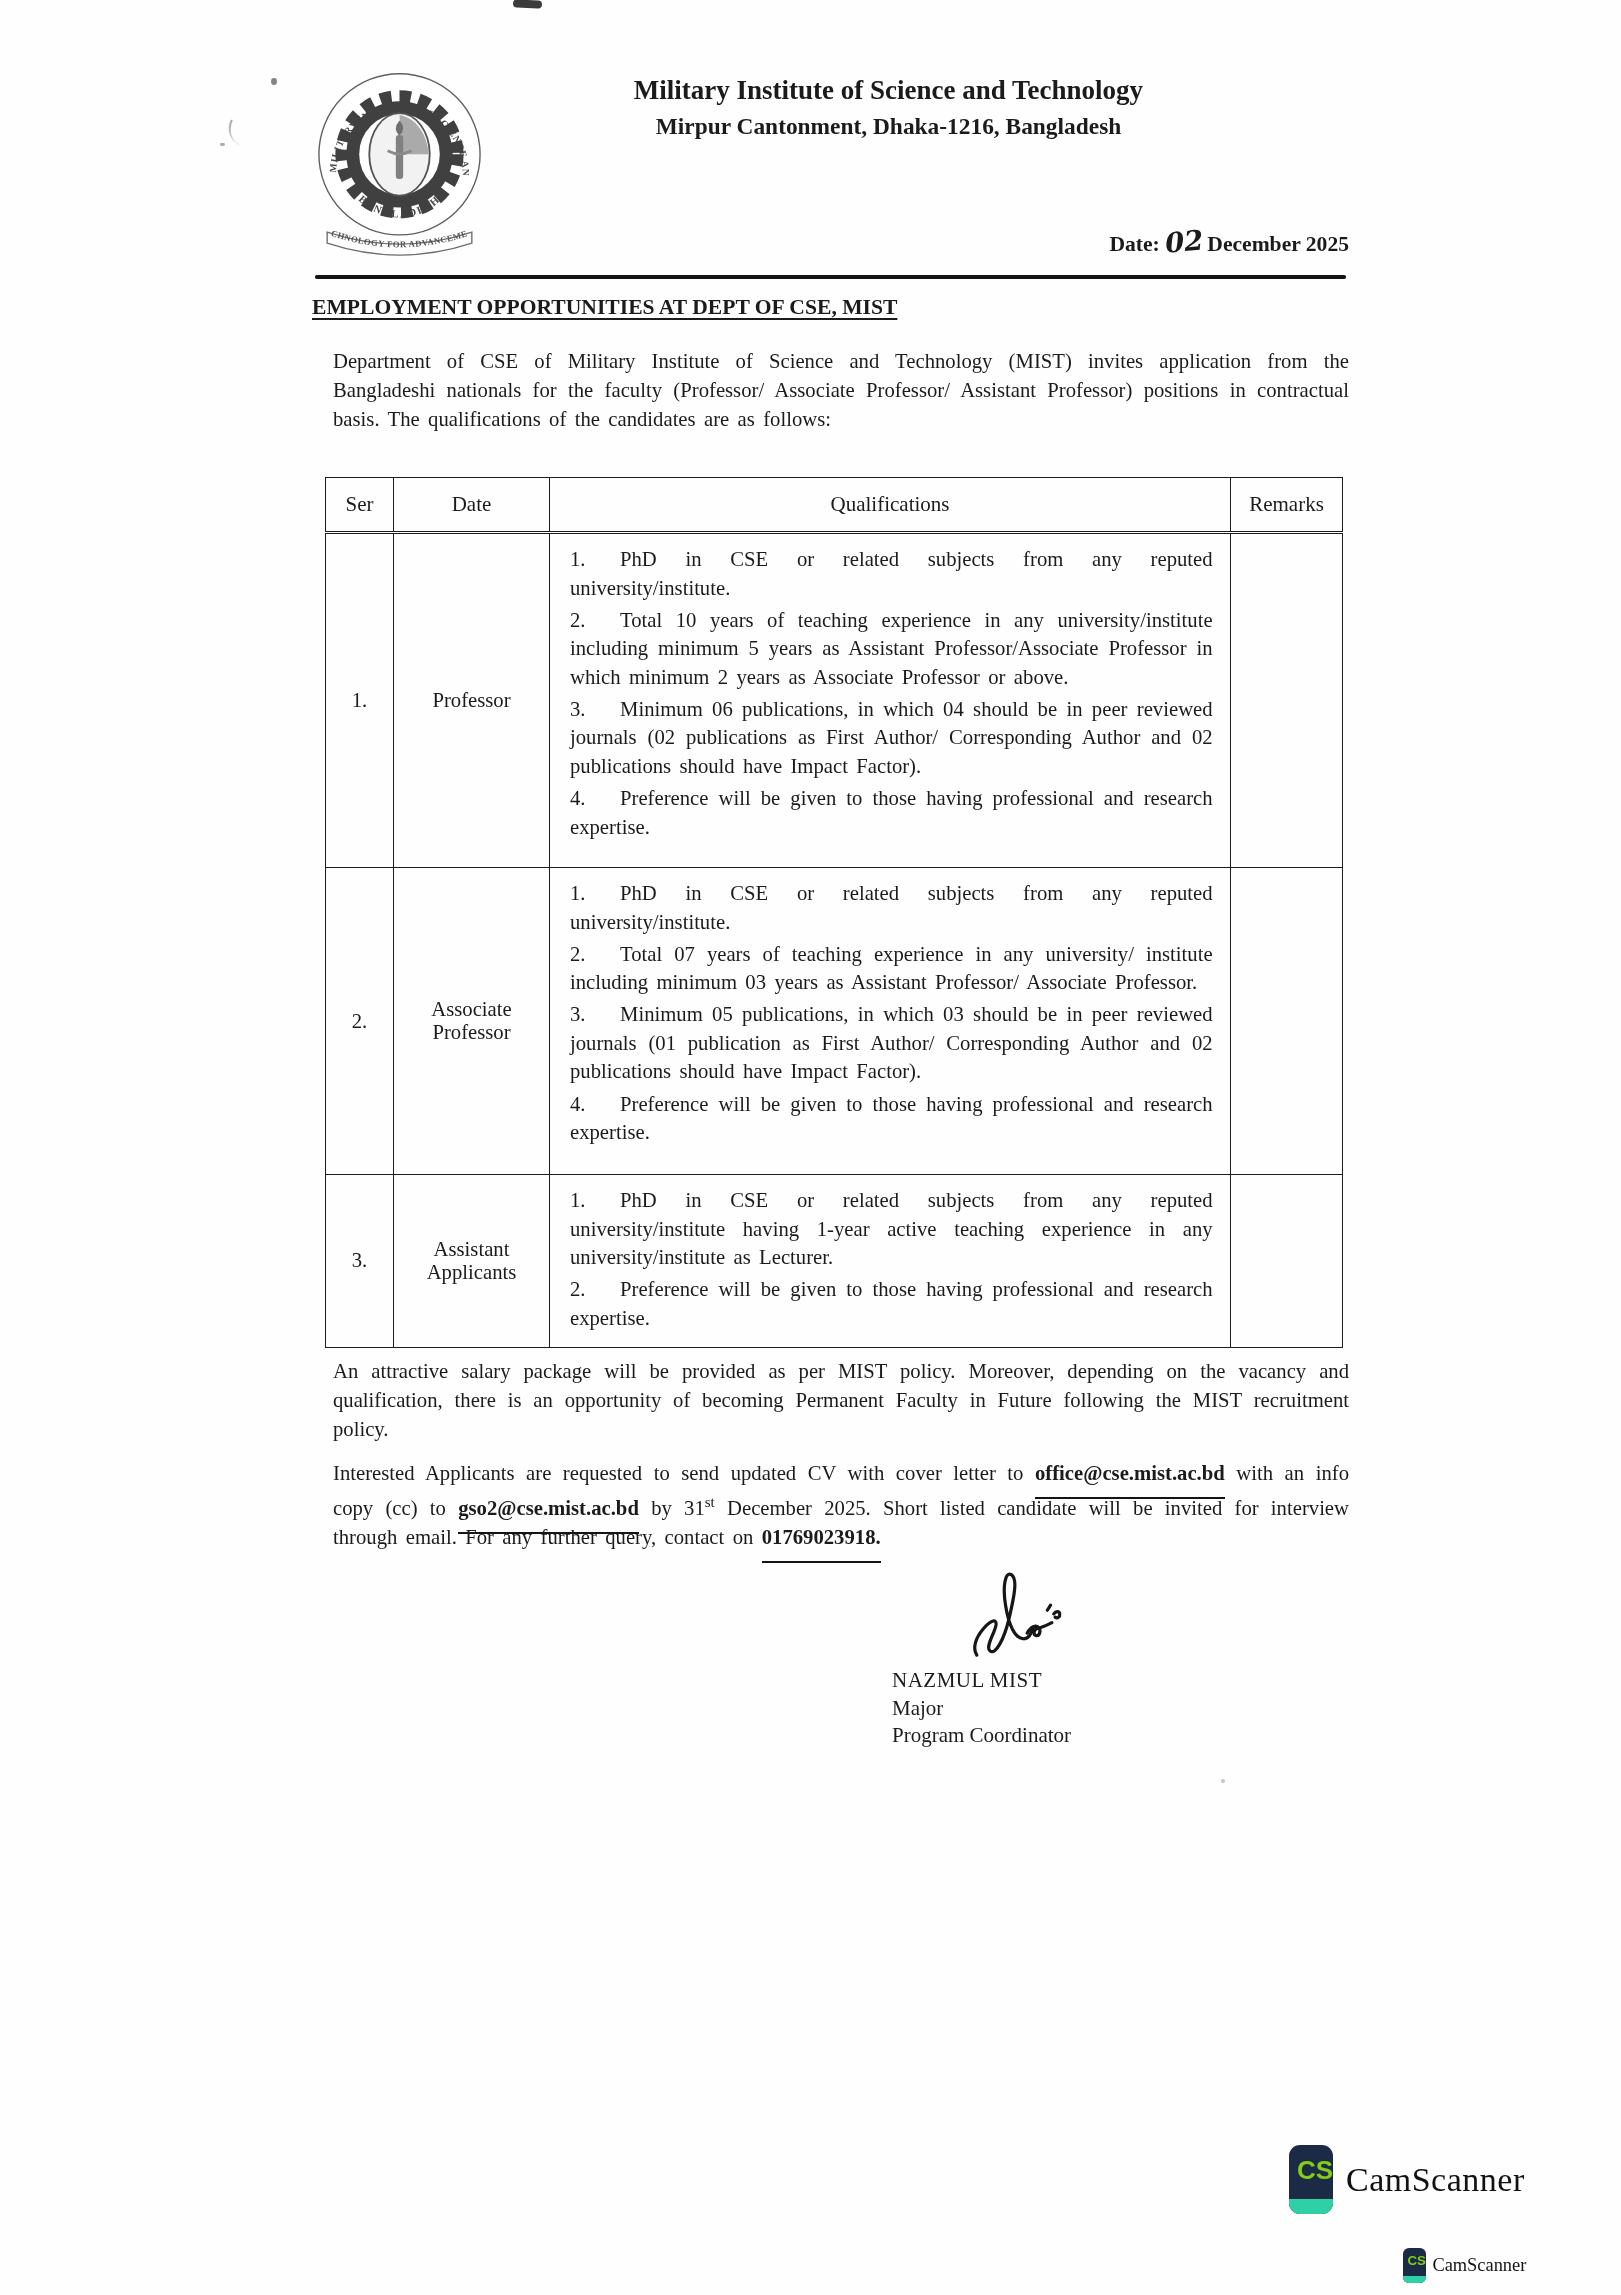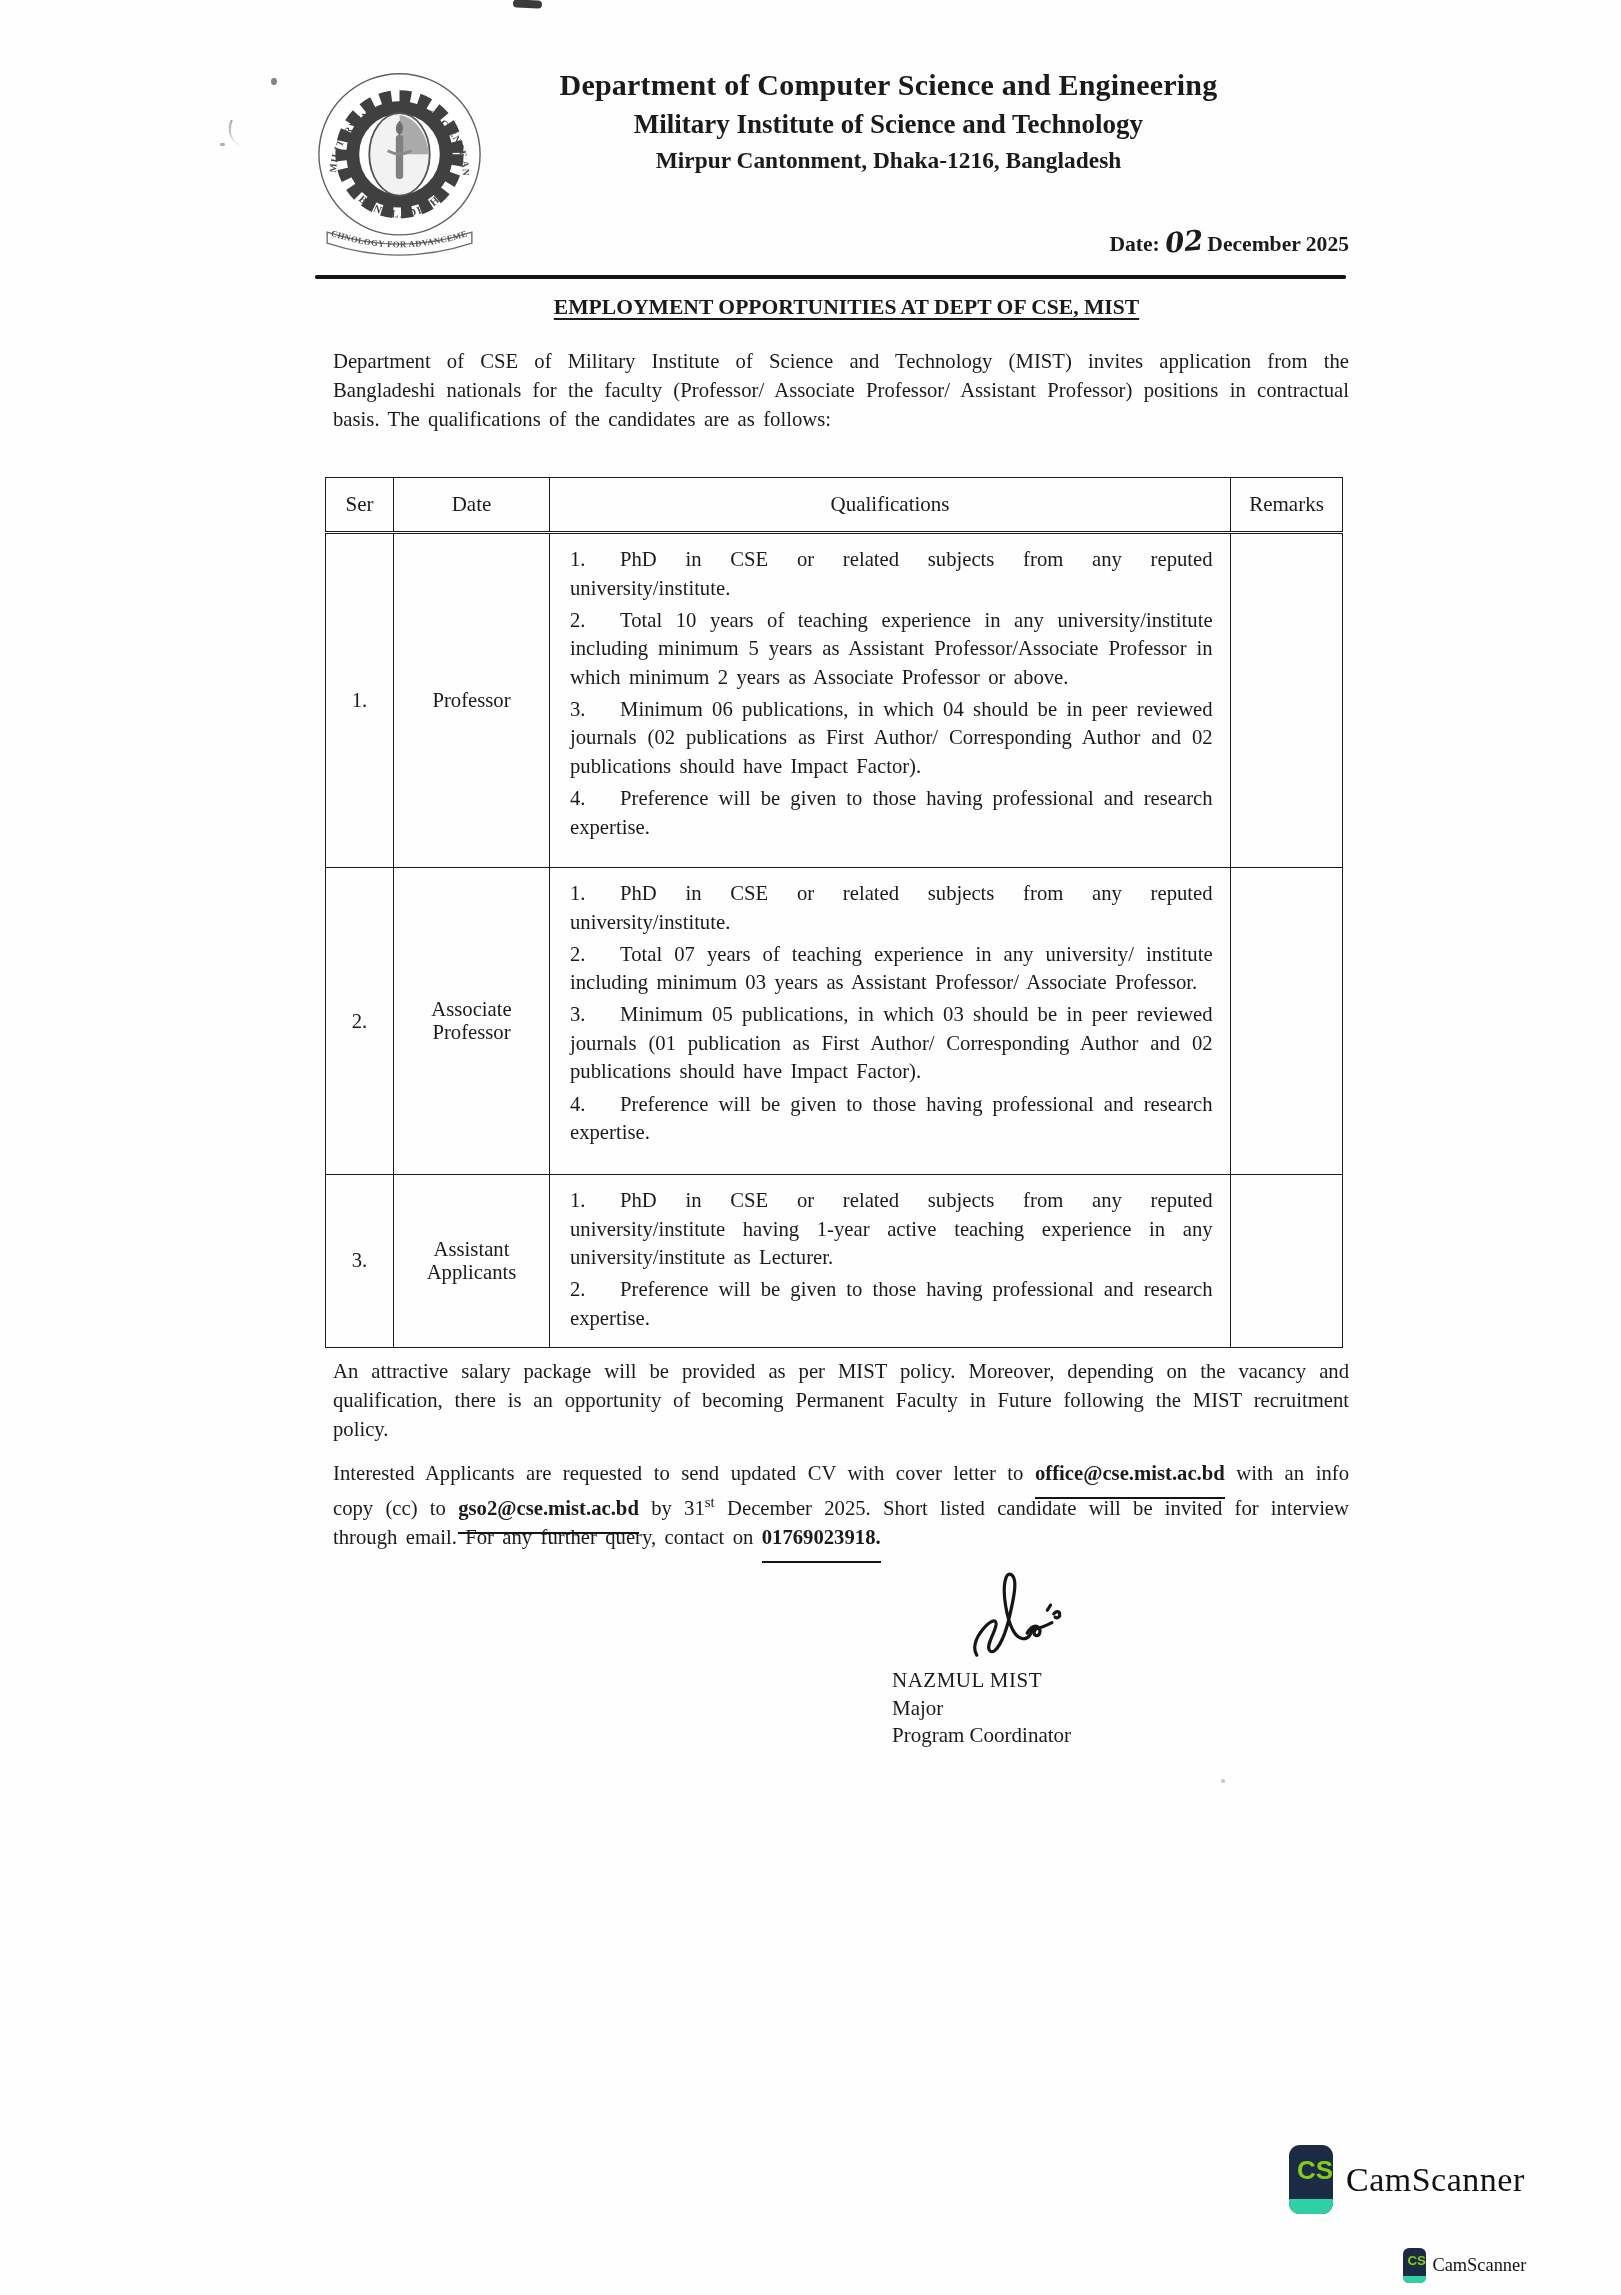--- a/index.html
+++ b/index.html
@@ -24,21 +24,21 @@
   
   .hdr{left:459px;top:68px;width:859px;text-align:center;}
   .hdr-l1{font-size:30px;font-weight:bold;letter-spacing:0.2px;}
   .hdr-l2{font-size:27px;font-weight:bold;margin-top:7.3px;}
   .hdr-l3{font-size:23.4px;font-weight:bold;margin-top:6.4px;}
   .date-line{left:1074px;top:232px;width:275px;text-align:right;font-size:21.6px;font-weight:bold;white-space:nowrap;}
   .hand{font-family:"DejaVu Serif",serif;font-style:italic;font-weight:bold;font-size:27.5px;display:inline-block;transform:rotate(-5deg);margin:0 3.7px 0 5.5px;line-height:0;}
   .rule{left:315px;top:275px;width:1031px;height:4.1px;background:#141414;border-radius:1.8px;filter:blur(0.3px);}
 
   
-  .title{left:331px;top:295px;width:1031px;text-align:center;font-size:21.6px;font-weight:bold;}
+  .title{left:312px;top:295px;width:1031px;font-size:21.6px;font-weight:bold;}
   .title span{text-decoration:underline;text-decoration-thickness:1.8px;text-underline-offset:4.1px;}
   .para{font-size:20.7px;line-height:29px;text-align:justify;word-spacing:3.2px;}
   .intro{left:333px;top:347px;width:1016px;}
 
   
   table.qtbl{left:325px;top:477px;width:1017px;position:absolute;border-collapse:collapse;table-layout:fixed;font-size:20.7px;}
   .qtbl th,.qtbl td{border:1.8px solid #1c1c1c;}
   .qtbl thead th{font-size:21px;font-weight:normal;height:51px;text-align:center;border-bottom:3.2px double #1c1c1c;}
   .qtbl td{vertical-align:middle;}
   td.c-ser,td.c-post{text-align:center;}
@@ -106,21 +106,20 @@
     <path d="M 176 200 q 26 14 52 0" fill="none" stroke="#7a7a7a" stroke-width="6"></path>
 
     <path d="M 44 378 Q 202 430 360 378 L 360 402 Q 202 454 44 402 Z" fill="#ffffff" stroke="#5a5a5a" stroke-width="3"></path>
     <text font-size="19" font-family="Liberation Serif, serif" font-weight="bold" fill="#3c3c3c" letter-spacing="1" text-anchor="middle">
       <textPath href="#arcBanner" startOffset="50%">TECHNOLOGY FOR ADVANCEMENT</textPath>
     </text>
   </svg>
 </div>
 
 <div class="abs hdr">
-  <div class="hdr-l1">Department of Computer Science and Engineering</div>
   <div class="hdr-l2">Military Institute of Science and Technology</div>
   <div class="hdr-l3">Mirpur Cantonment, Dhaka-1216, Bangladesh</div>
 </div>
 
 <div class="abs date-line"><span>Date:</span><span class="hand">02</span><span>December 2025</span></div>
 
 <div class="abs rule"></div>
 
 <div class="abs title"><span>EMPLOYMENT OPPORTUNITIES AT DEPT OF CSE, MIST</span></div>
 

